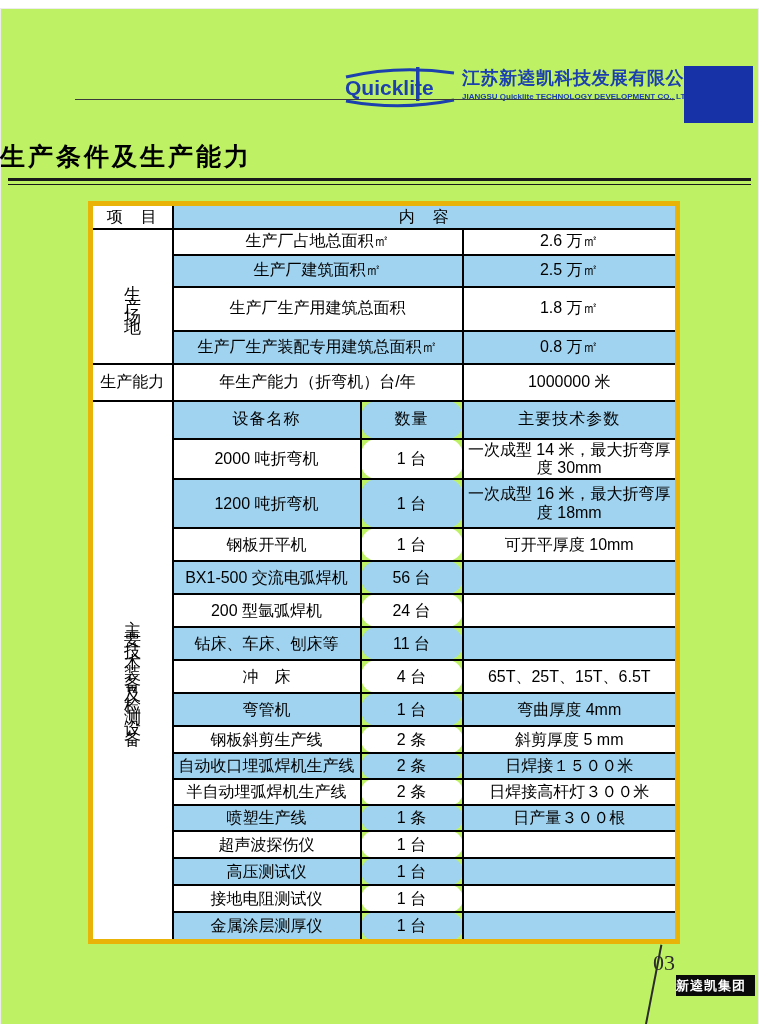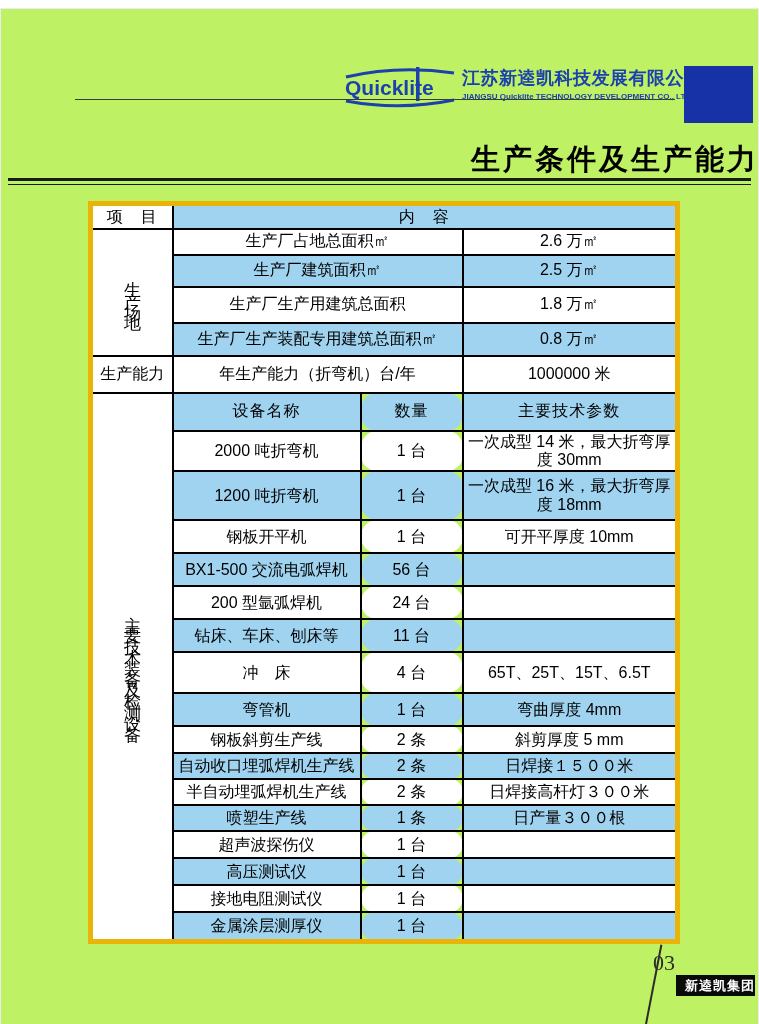--- a/index.html
+++ b/index.html
@@ -11,22 +11,22 @@
   }
   
   .logo-svg{position:absolute;left:340px;top:56px;}
   .company-block{position:absolute;left:462px;top:58px;width:220px;}
   .company-cn{font-size:18px;font-weight:bold;color:#1c40ae;letter-spacing:.5px;white-space:nowrap;}
   .company-en{font-size:8px;font-weight:bold;color:#1c40ae;margin-top:2px;white-space:nowrap;}
   .blue-rect{position:absolute;left:684px;top:58px;width:69px;height:57px;background:#1632a6;}
   .header-rule{position:absolute;left:75px;top:91px;width:600px;height:1px;background:#3a3a3a;}
   .address{position:absolute;left:75px;top:99px;font-size:15px;color:#4d4d4d;letter-spacing:.3px;white-space:nowrap;}
   
-  .doc-title{position:absolute;left:0;top:132px;width:100%;text-align:right;
-    font-size:29px;font-weight:bold;letter-spacing:3px;color:#000;}
+  .doc-title{position:absolute;left:0;top:132px;width:100%;text-align:left;
+    font-size:25px;font-weight:bold;letter-spacing:3px;color:#000;}
   .title-rule{position:absolute;left:8px;top:170px;width:743px;border-top:3px solid #1a1a1a;border-bottom:1px solid #1a1a1a;height:3px;}
   
   table.main{
     position:absolute;left:88px;top:193px;width:587px;
     border-collapse:collapse;table-layout:fixed;
     font-size:16px;line-height:1.15;
   }
   table.main td,table.main th{
     border:2px solid #000;padding:1px 2px;font-weight:normal;
     text-align:center;vertical-align:middle;overflow:hidden;
@@ -43,21 +43,21 @@
   .vtext{
     writing-mode:vertical-lr;text-orientation:upright;
     letter-spacing:11px;font-size:17px;margin:0 auto;display:inline-block;
   }
   .hdr{letter-spacing:1px;}
   
   .page-number{position:absolute;left:653px;top:942px;font-family:"Liberation Serif",serif;font-size:22px;color:#2b2b2b;}
   .slash{position:absolute;left:652px;top:936px;width:2px;height:88px;background:#2b2b2b;transform:rotate(11deg);}
   .footer-badge{
     position:absolute;left:676px;top:967px;width:79px;height:21px;background:#0a0a0a;
-    color:#fff;font-size:13px;font-weight:bold;line-height:21px;text-align:right;letter-spacing:1px;
+    color:#fff;font-size:13px;font-weight:bold;line-height:21px;text-align:left;letter-spacing:1px;
   }
 </style>
 </head>
 <body>
 
 <div class="page">
 
   <svg class="logo-svg" width="120" height="46" viewBox="0 0 120 46">
     <path d="M6,13 Q58,1 114,9" fill="none" stroke="#1c40ae" stroke-width="3"></path>
     <rect x="76" y="3" width="3.5" height="34" fill="#1c40ae"></rect>
@@ -92,21 +92,21 @@
 
     <tr class="white" style="height:26px">
       <td rowspan="4" class="vlabel"><span class="vtext">生产场地</span></td>
       <td colspan="2" class="desc">生产厂占地总面积㎡</td>
       <td class="val">2.6 万㎡</td>
     </tr>
     <tr class="blue" style="height:32px">
       <td colspan="2" class="desc">生产厂建筑面积㎡</td>
       <td class="val">2.5 万㎡</td>
     </tr>
-    <tr class="white" style="height:36px">
+    <tr class="white" style="height:44px">
       <td colspan="2" class="desc">生产厂生产用建筑总面积</td>
       <td class="val">1.8 万㎡</td>
     </tr>
     <tr class="blue" style="height:33px">
       <td colspan="2" class="desc">生产厂生产装配专用建筑总面积㎡</td>
       <td class="val">0.8 万㎡</td>
     </tr>
 
     <tr class="white" style="height:37px">
       <td class="itemcell">生产能力</td>
@@ -144,21 +144,21 @@
     <tr class="white" style="height:33px">
       <td>200 型氩弧焊机</td>
       <td class="qty">24 台</td>
       <td class="params"></td>
     </tr>
     <tr class="blue" style="height:33px">
       <td>钻床、车床、刨床等</td>
       <td class="qty">11 台</td>
       <td class="params"></td>
     </tr>
-    <tr class="white" style="height:41px">
+    <tr class="white" style="height:33px">
       <td>冲　床</td>
       <td class="qty">4 台</td>
       <td class="params">65T、25T、15T、6.5T</td>
     </tr>
     <tr class="blue" style="height:33px">
       <td>弯管机</td>
       <td class="qty">1 台</td>
       <td class="params">弯曲厚度 4mm</td>
     </tr>
     <tr class="white" style="height:27px">

